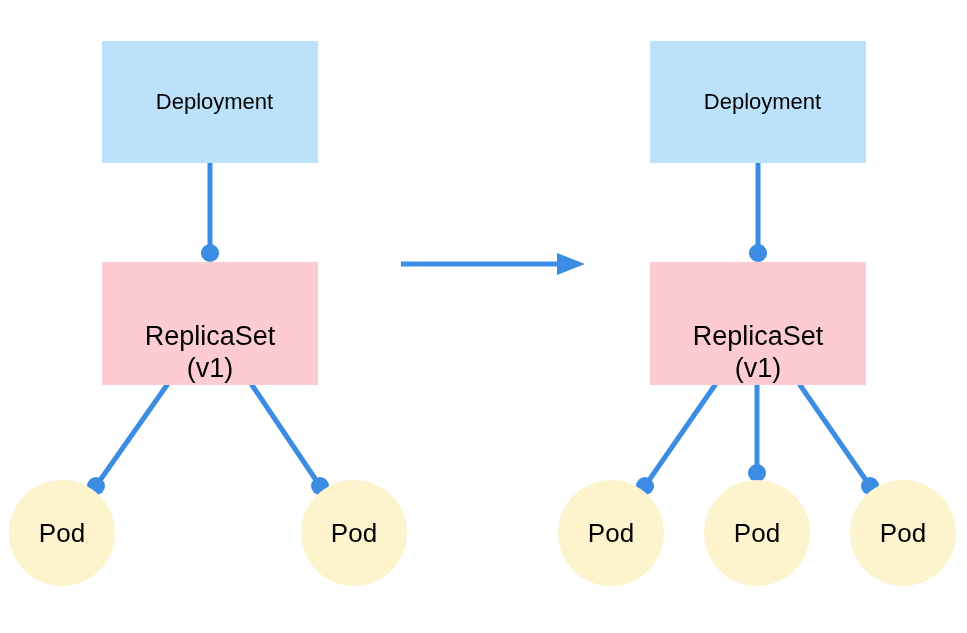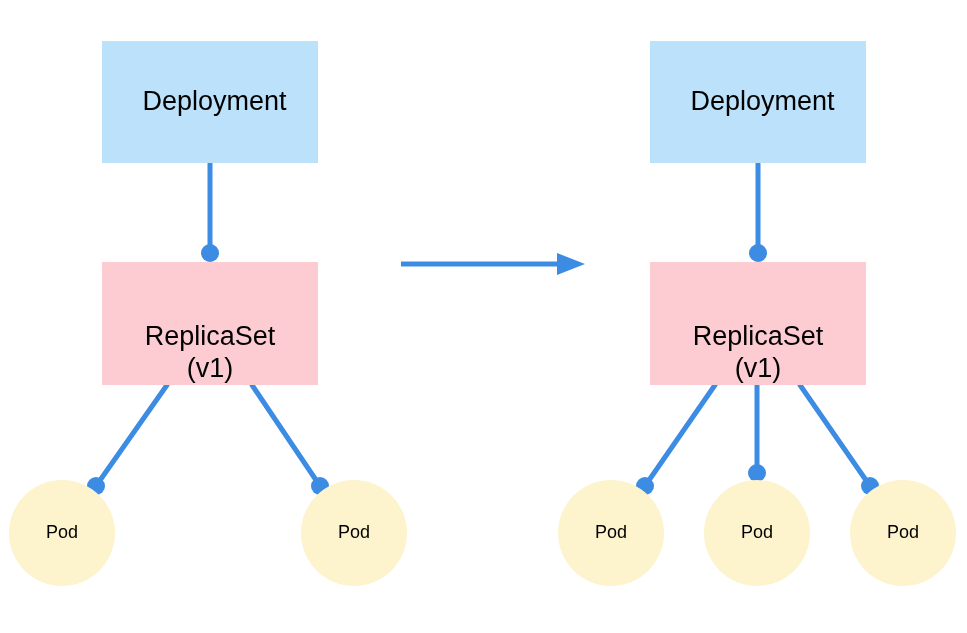--- a/index.html
+++ b/index.html
@@ -35,30 +35,30 @@
     justify-content: center;
     text-align: center;
     color: #000000;
     line-height: 1.18;
     white-space: pre-line;
   }
   .node-box {
     border-radius: 0;
   }
   .node-deployment {
-    font-size: 27px;
+    font-size: 22px;
     padding-left: 9px;
   }
   .node-replicaset {
     font-size: 27px;
     align-items: flex-end;
   }
   .node-pod {
     border-radius: 50%;
-    font-size: 18px;
+    font-size: 26px;
     text-align: center;
   }
   .node-label {
     display: block;
     white-space: pre-line;
   }
 </style>
 </head>
 <body>
 

